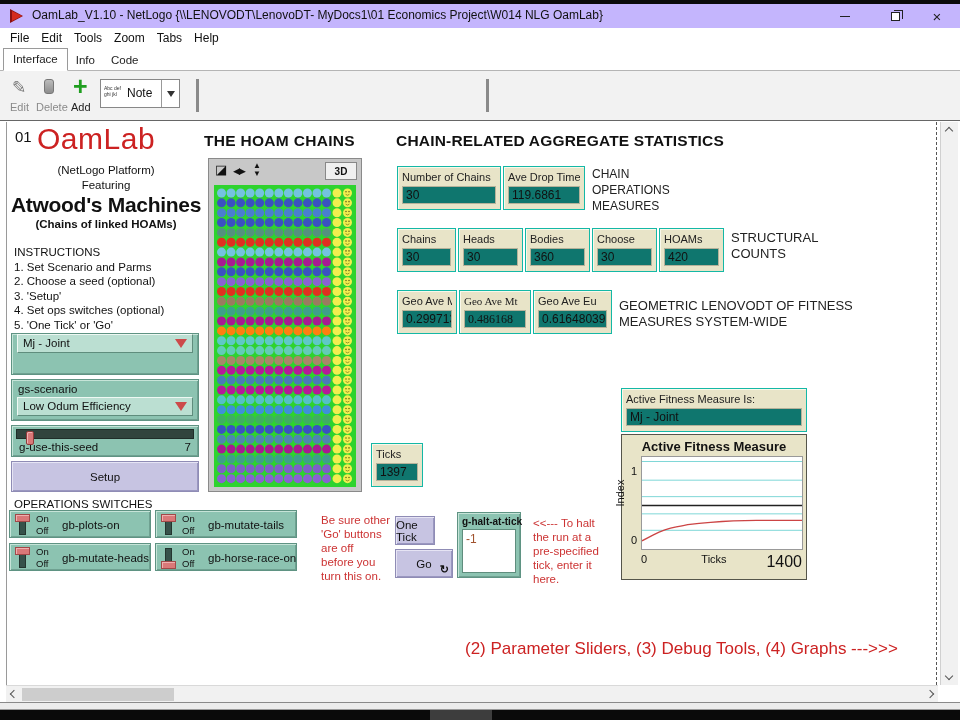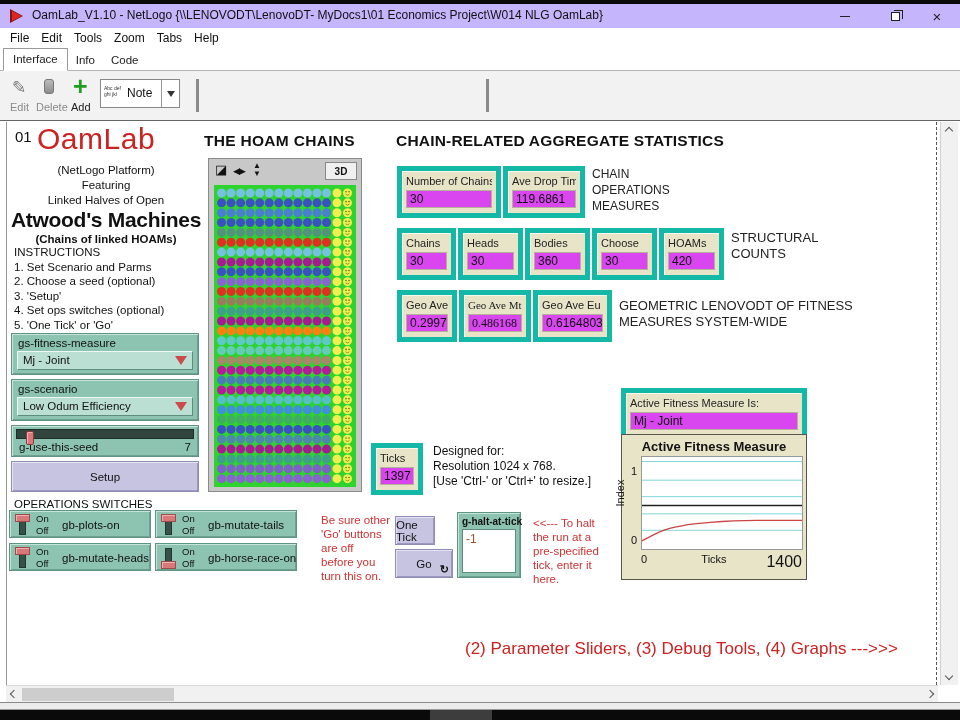--- a/index.html
+++ b/index.html
@@ -108,23 +108,23 @@
   #view-bar { position:relative; height:24px; }
   .view-ic { position:absolute; top:3px; font-size:13px; color:#111; }
   #ic-shape { left:6px; } #ic-lr { left:24px; font-size:9px; top:7px; letter-spacing:-1px; }
   #ic-ud { left:44px; font-size:8px; line-height:8px; top:3px; text-align:center; }
   #btn-3d { position:absolute; right:4px; top:3px; width:32px; height:18px; background:#f0f0f0; border:1px solid #888; font-size:10px; font-weight:bold; display:flex; align-items:center; justify-content:center; }
   #world { position:absolute; left:5px; top:26px; width:142px; height:302px; background:#2ed32e; }
 
   
   #stats-title { position:absolute; left:389px; top:10px; font-size:15.5px; font-weight:bold; letter-spacing:0.2px; }
   .stat-group { position:absolute; display:flex; align-items:flex-start; }
-  .monitor { background:#e8e4c8; border:5px solid #14b8a6; box-shadow:inset 1px 1px 0 #faf8ea; padding:4px 4px 5px 4px; margin-right:2px; }
+  .monitor { background:#e8e4c8; border:1px solid #14b8a6; box-shadow:inset 1px 1px 0 #faf8ea; padding:4px 4px 5px 4px; margin-right:2px; }
   .mlabel { font-size:11px; color:#222; margin-bottom:3px; white-space:nowrap; overflow:hidden; }
-  .mvalue { background:#d946ef; border:1px solid #b5b29a; height:18px; font-size:12px; line-height:17px; padding:0 3px; white-space:nowrap; overflow:hidden; }
+  .mvalue { background:#0f766e; border:1px solid #b5b29a; height:18px; font-size:12px; line-height:17px; padding:0 3px; white-space:nowrap; overflow:hidden; }
   .stat-caption { margin-left:5px; font-size:13px; line-height:16px; color:#222; }
 
   #ticks-monitor { position:absolute; left:364px; top:321px; width:52px; }
   #ticks-monitor .mvalue { text-align:left; }
   #designed-note { position:absolute; left:426px; top:322px; font-size:12px; line-height:15px; }
   #warning-note { position:absolute; left:314px; top:391px; font-size:11.5px; line-height:14px; color:#cc3333; }
   #one-tick-btn { position:absolute; left:388px; top:394px; width:40px; height:29px; }
   #go-btn { position:absolute; left:388px; top:427px; width:58px; height:29px; }
   #go-forever-icon { position:absolute; right:3px; bottom:1px; font-size:11px; font-weight:bold; }
   #halt-input { position:absolute; left:450px; top:390px; width:64px; height:66px; }
@@ -233,37 +233,35 @@
   </div>
 
   <div class="abs" id="canvas">
     <div id="dash-line"></div>
 
     <div id="intro-num">01</div>
     <div id="intro-title">OamLab</div>
     <div id="intro-center">
       <div>(NetLogo Platform)</div>
       <div>Featuring</div>
-      <div>Linked Halves of Open</div>
       <div id="intro-sub">Atwood's Machines</div>
       <div id="intro-subnote">(Chains of linked HOAMs)</div>
     </div>
     <div id="instructions">
       <div>INSTRUCTIONS</div>
       <div id="instruction-items">
           <div>1. Set Scenario and Parms</div>
           <div>2. Choose a seed (optional)</div>
           <div>3. 'Setup'</div>
           <div>4. Set ops switches (optional)</div>
           <div>5. 'One Tick' or 'Go'</div>
         </div>
     </div>
 
     <div class="chooser widget-teal" style="top:211px;">
-      <div class="ch-label">gs-fitness-measure</div>
       <div class="ch-box">
         <span>Mj - Joint</span>
         <span class="ch-arrow"></span>
       </div>
     </div>
     <div class="chooser widget-teal" style="top:257px;">
       <div class="ch-label">gs-scenario</div>
       <div class="ch-box">
         <span>Low Odum Efficiency</span>
         <span class="ch-arrow"></span>
@@ -902,25 +900,20 @@
         <div class="stat-caption" style="font-size: 13px; margin-top: 8px;">
           <div>GEOMETRIC LENOVODT OF FITNESS</div>
           <div>MEASURES SYSTEM-WIDE</div>
         </div>
       </div>
 
     <div class="monitor" id="ticks-monitor">
       <div class="mlabel">Ticks</div>
       <div class="mvalue">1397</div>
     </div>
-    <div id="designed-note">
-        <div>Designed for:</div>
-        <div>Resolution 1024 x 768.</div>
-        <div>[Use 'Ctrl-' or 'Ctrl+' to resize.]</div>
-      </div>
     <div id="warning-note">
         <div>Be sure other</div>
         <div>'Go' buttons</div>
         <div>are off</div>
         <div>before you</div>
         <div>turn this on.</div>
       </div>
 
     <div id="one-tick-btn" class="btn-lav">One Tick</div>
     <div id="go-btn" class="btn-lav">

